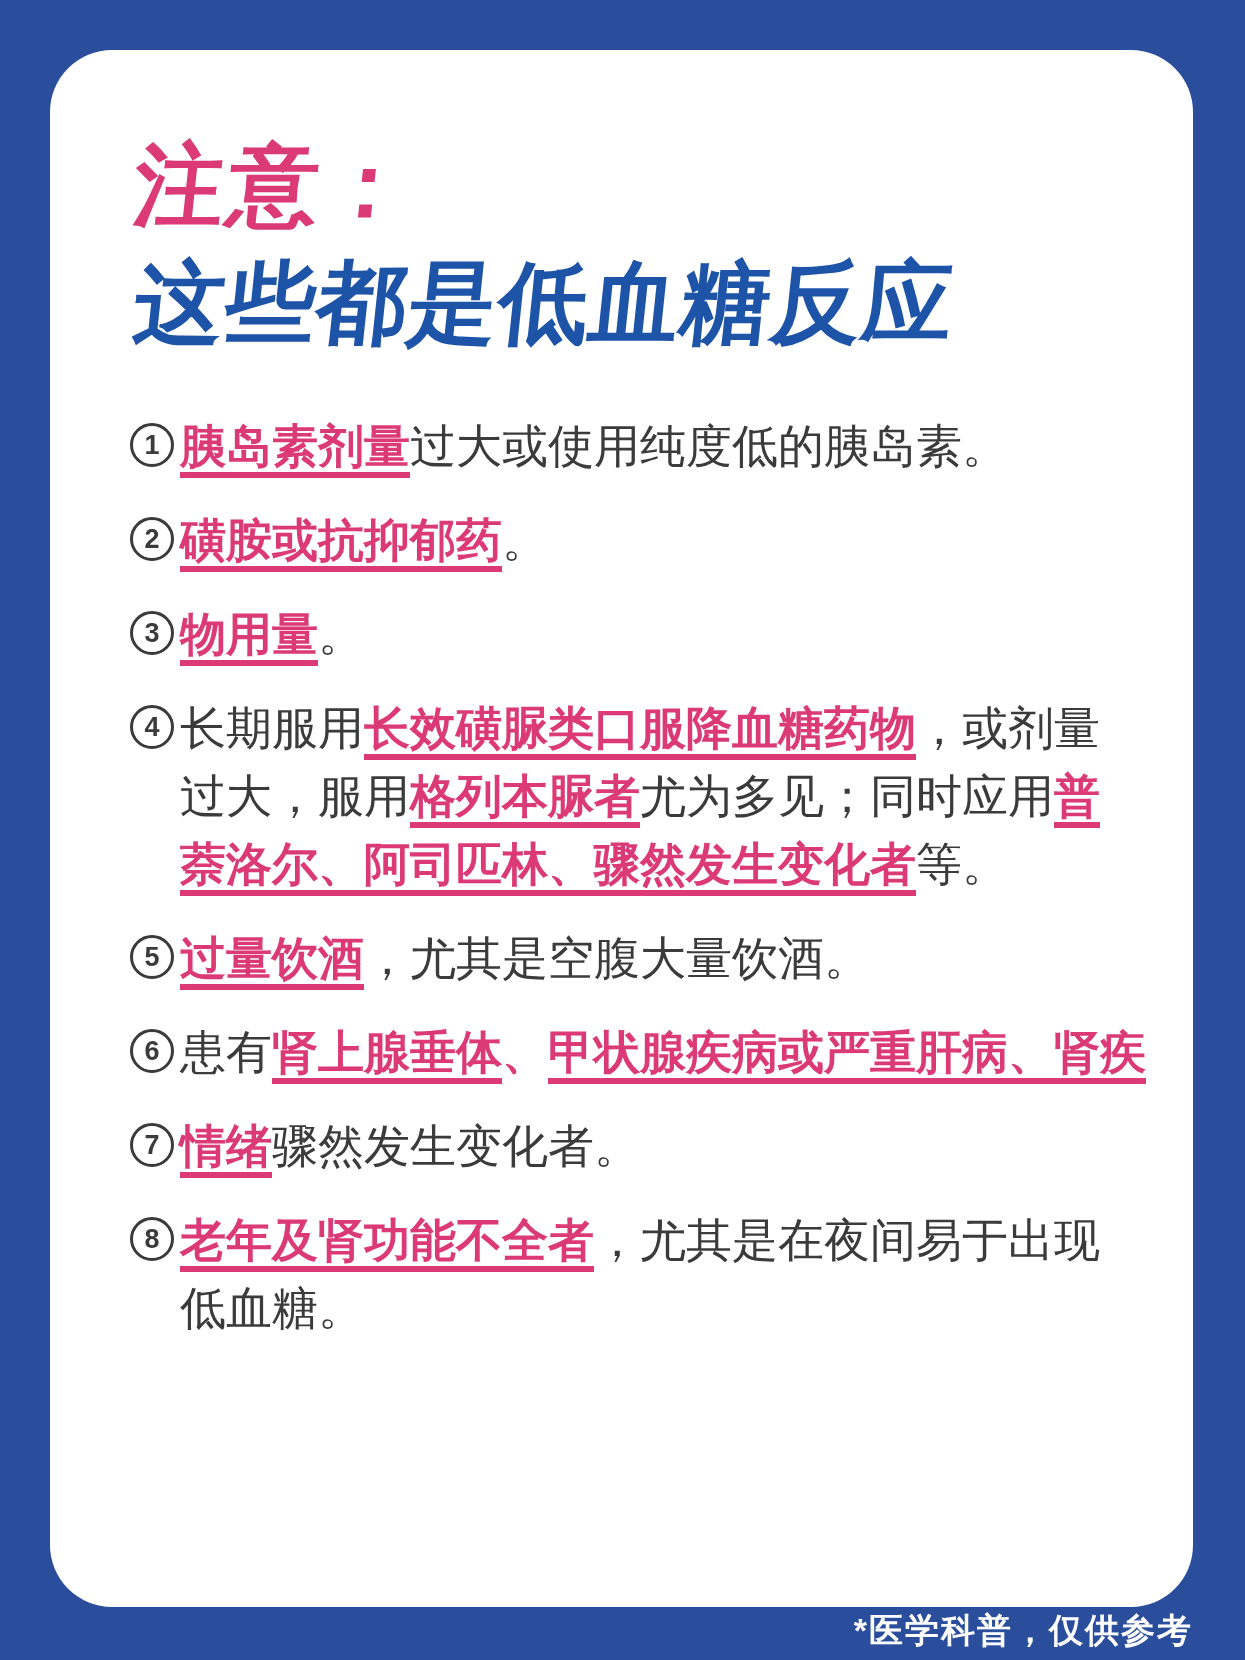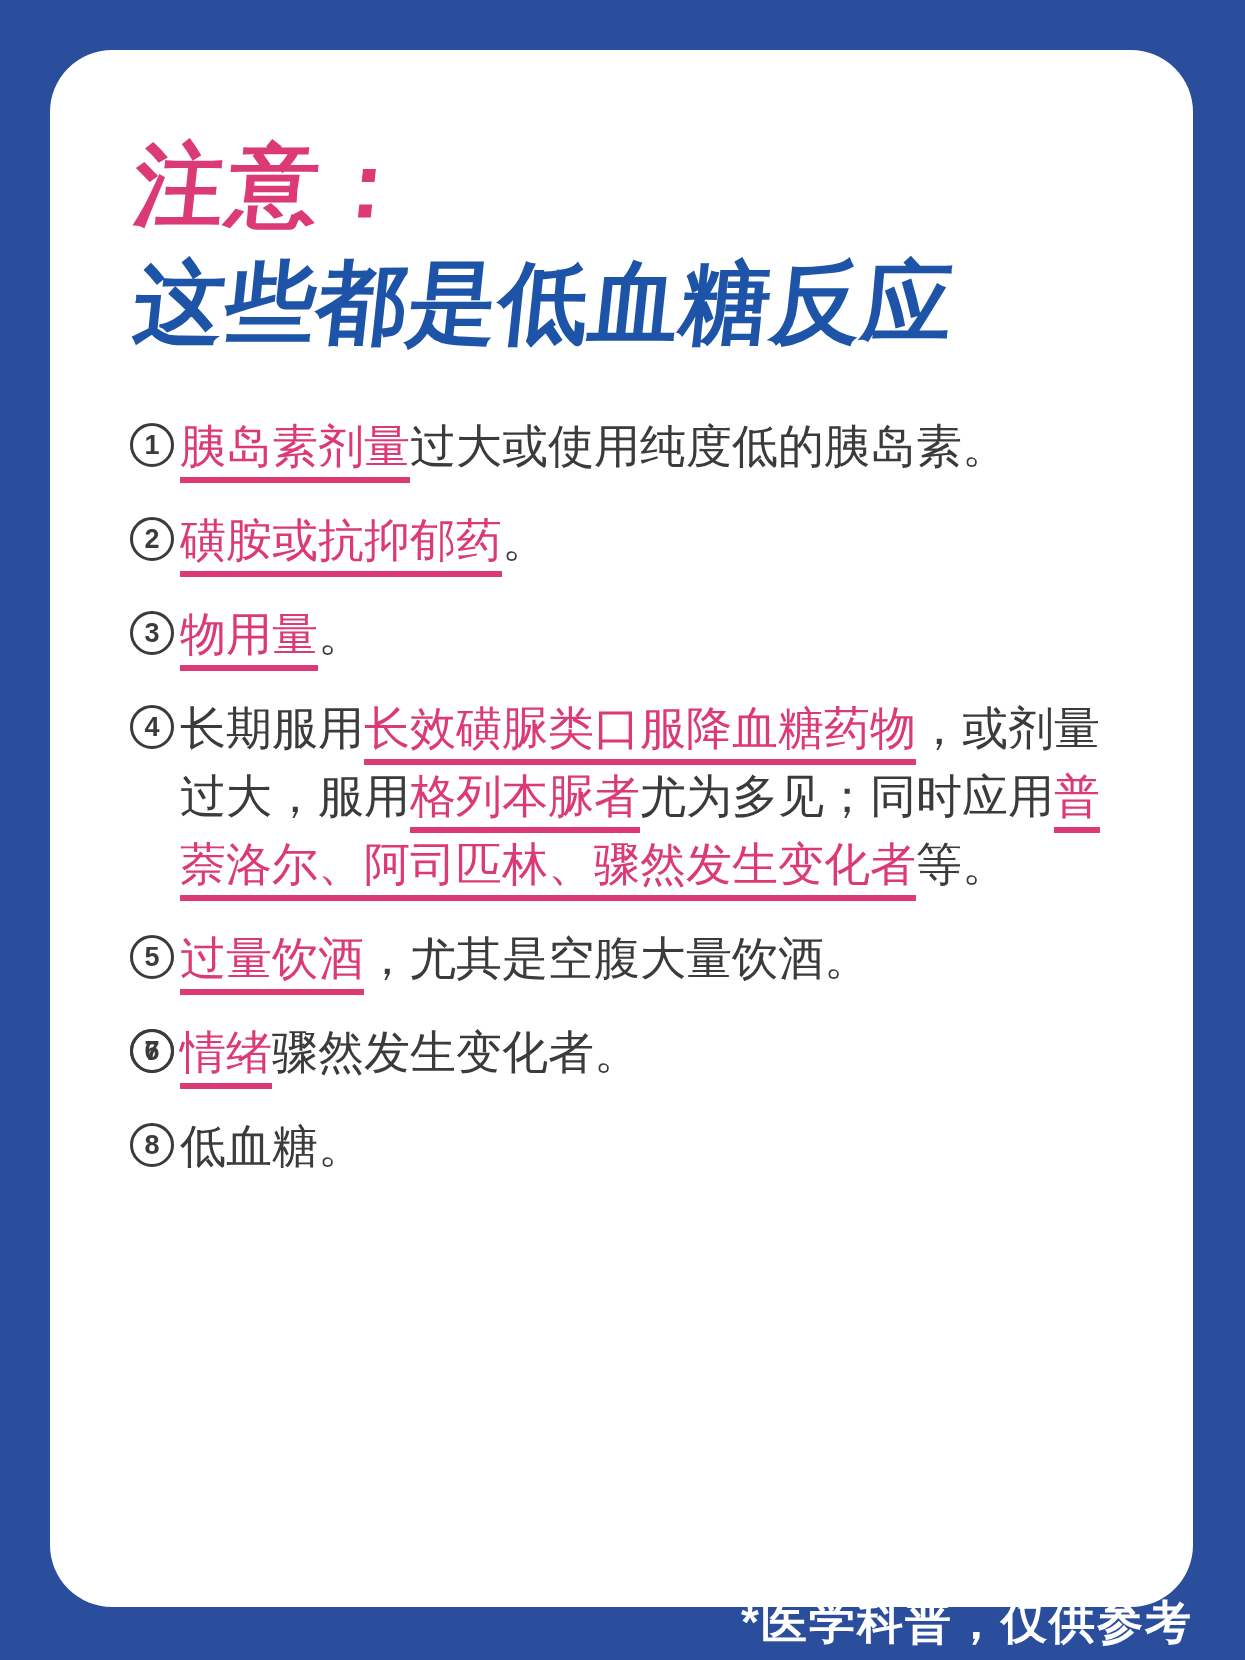--- a/index.html
+++ b/index.html
@@ -30,28 +30,28 @@
     font-size:46px;line-height:68px;color:var(--ink);font-weight:500;
   }
   .item .num{
     position:absolute;left:0;top:11px;width:44px;height:44px;box-sizing:border-box;
     border:3px solid var(--ink);border-radius:50%;
     display:flex;align-items:center;justify-content:center;
     font-size:27px;font-weight:700;color:var(--ink);
   }
   .line{white-space:nowrap;}
   .hl{
-    color:var(--pink);font-weight:400;
-    border-bottom:6px solid var(--pink);padding-bottom:5px;
+    color:var(--pink);font-weight:700;
+    border-bottom:6px solid var(--pink);
   }
   .pk{color:var(--pink);font-weight:700;}
   .tx{color:var(--ink);}
   .footer{
     position:absolute;right:52px;bottom:6px;
-    color:var(--foot);font-size:46px;font-weight:700;letter-spacing:2px;
+    color:var(--foot);font-size:34px;font-weight:700;letter-spacing:2px;
   }
 </style>
 </head>
 <body>
 
 <div class="page">
   <div class="card">
     <div class="content">
       <div class="header">
         <div class="title1">注意：</div>
@@ -75,26 +75,28 @@
             <div class="line"><span class="tx">长期服用</span><span class="hl">长效磺脲类口服降血糖药物</span><span class="tx">，或剂量</span></div>
             <div class="line"><span class="tx">过大，服用</span><span class="hl">格列本脲者</span><span class="tx">尤为多见；同时应用</span><span class="hl">普</span></div>
             <div class="line"><span class="hl">萘洛尔、阿司匹林、骤然发生变化者</span><span class="tx">等。</span></div>
           </div>
           <div class="item">
             <span class="num">5</span>
             <div class="line"><span class="hl">过量饮酒</span><span class="tx">，尤其是空腹大量饮酒。</span></div>
           </div>
           <div class="item">
             <span class="num">6</span>
+            <div class="line"><span class="tx">患有</span><span class="hl">肾上腺垂体</span><span class="pk">、</span><span class="hl">甲状腺疾病或严重肝病、肾疾</span></div>
           </div>
           <div class="item">
             <span class="num">7</span>
             <div class="line"><span class="hl">情绪</span><span class="tx">骤然发生变化者。</span></div>
           </div>
           <div class="item">
             <span class="num">8</span>
+            <div class="line"><span class="hl">老年及肾功能不全者</span><span class="tx">，尤其是在夜间易于出现</span></div>
             <div class="line"><span class="tx">低血糖。</span></div>
           </div>
         </div>
     </div>
   </div>
   <div class="footer">*医学科普，仅供参考</div>
 </div>
 
 </body></html>

